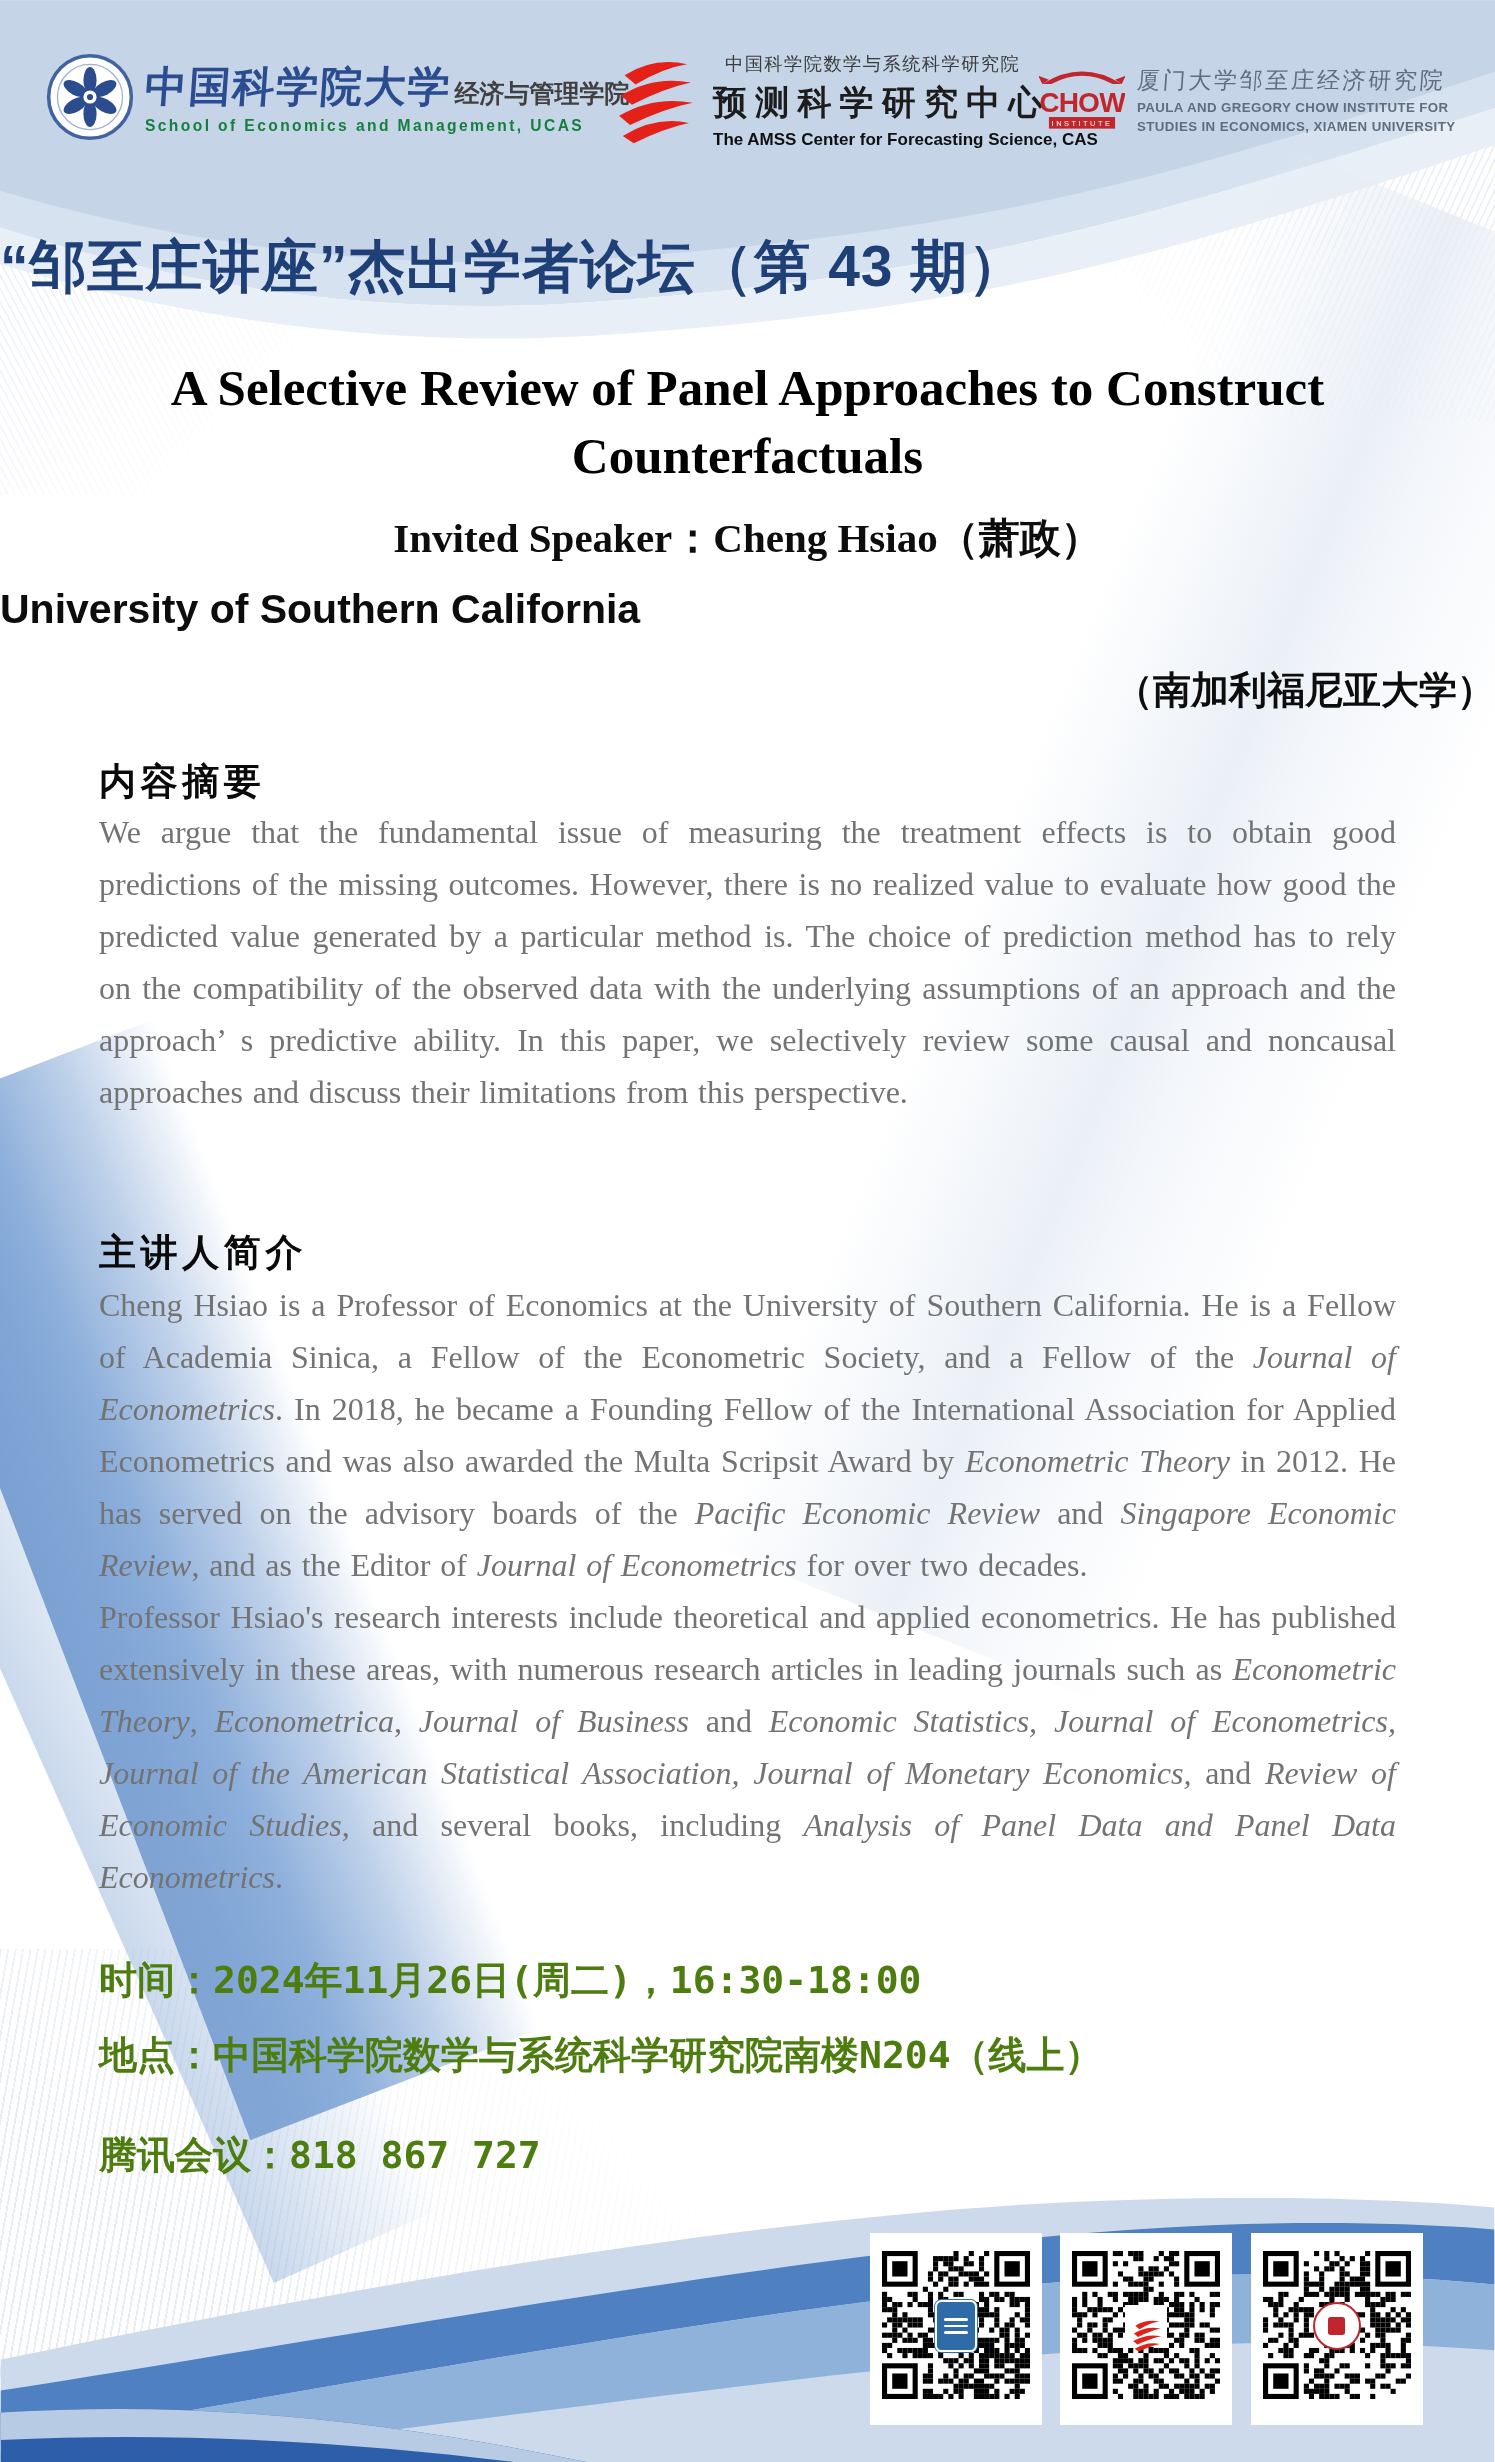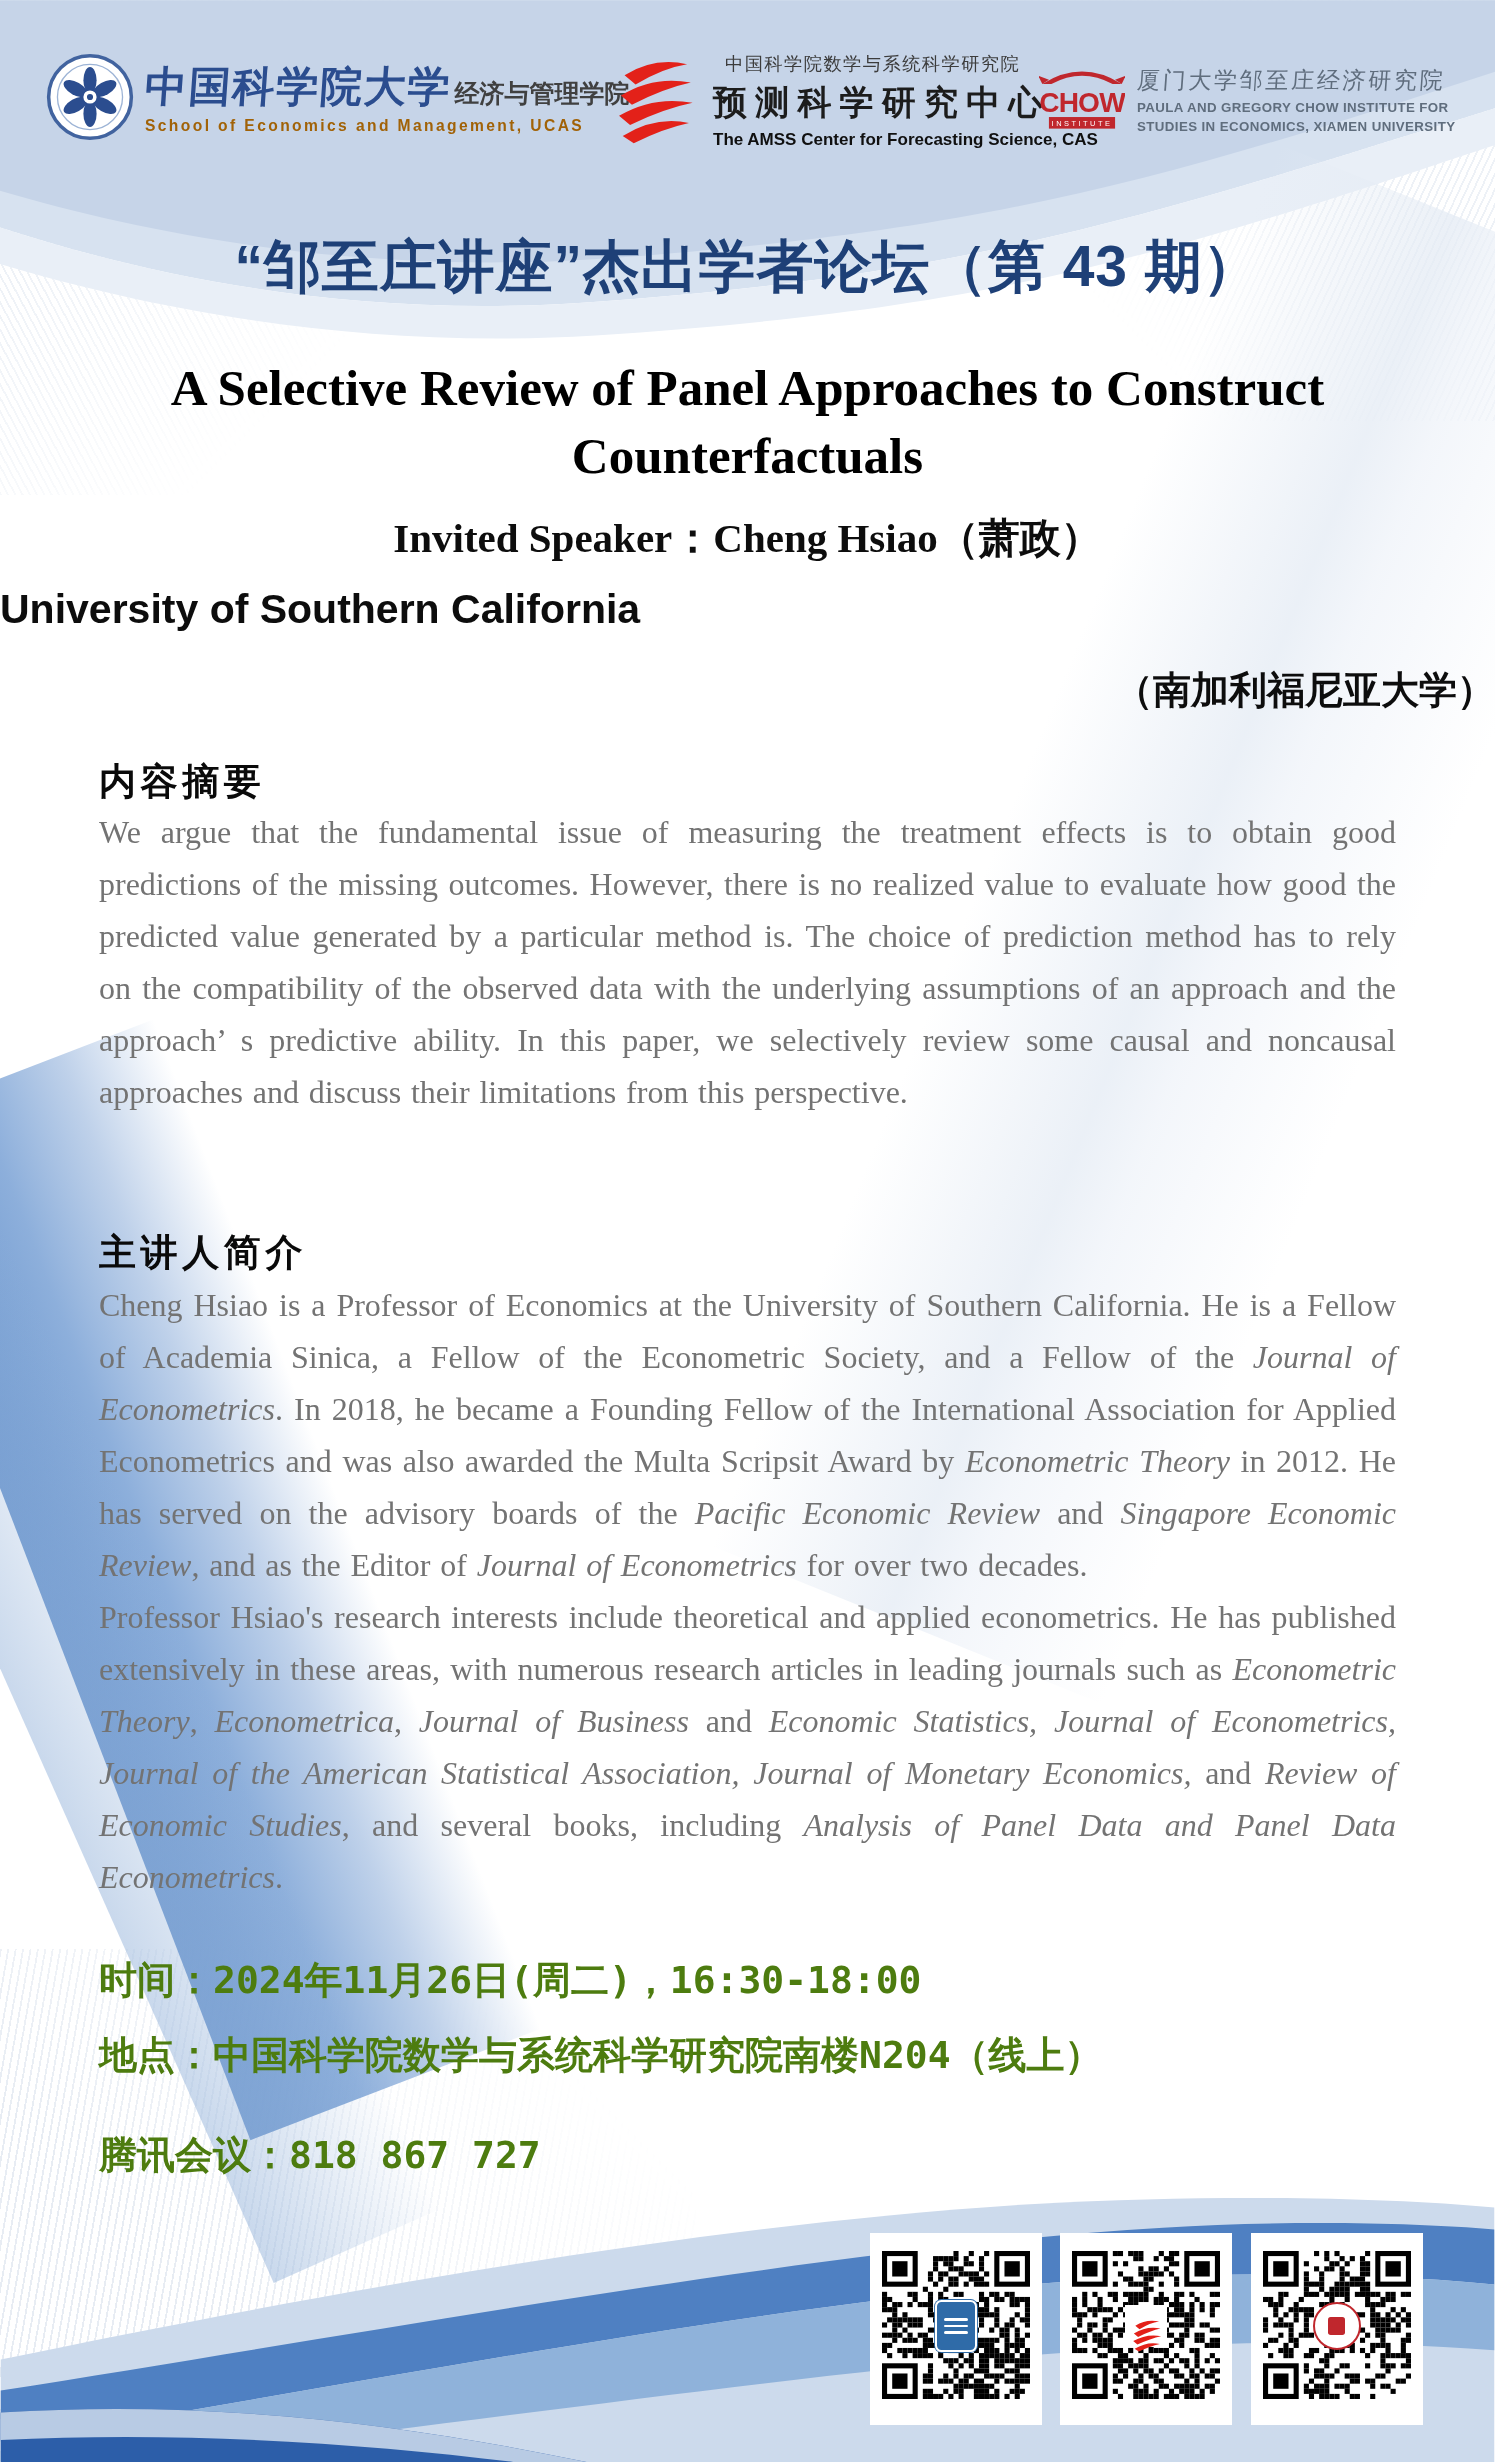--- a/index.html
+++ b/index.html
@@ -30,33 +30,33 @@
   .right-streak{position:absolute;right:-174px;top:302px;width:421px;height:1512px;z-index:0;
     transform:rotate(22deg);transform-origin:top right;opacity:.75;
     background:linear-gradient(90deg,rgba(255,255,255,0),#e4ebf4 45%,#eff3f9 60%,rgba(255,255,255,0));}
   
   .logo{position:absolute;display:flex;align-items:center;z-index:2;}
   .logo-ucas{left:46px;top:53px;}
   .ucas-text{margin-left:11px;}
   .ucas-cn-row{display:flex;align-items:flex-end;}
   .ucas-cn-main{font-size:42px;font-weight:700;color:#2b4d8f;transform:skewX(-4deg);letter-spacing:1.8px;}
   .ucas-cn-sub{font-size:25px;font-weight:700;color:#404040;margin-left:3px;padding-bottom:4.6px;}
-  .ucas-en{font-size:15.6px;color:#a16207;letter-spacing:2.4px;margin-top:2.7px;font-weight:600;}
+  .ucas-en{font-size:15.6px;color:#15803d;letter-spacing:2.4px;margin-top:2.7px;font-weight:600;}
   .logo-amss{left:608px;top:51px;}
   .amss-text{margin-left:13px;}
   .amss-line1{font-size:18.3px;color:#3c3c3c;letter-spacing:1.4px;margin-left:12px;}
   .amss-line2{font-size:34px;font-weight:700;color:#1c1c1c;letter-spacing:8.2px;margin-top:3.7px;
               font-family:"Liberation Serif","DejaVu Serif",serif;}
   .amss-line3{font-size:17px;font-weight:700;color:#101010;margin-top:4.6px;}
   .logo-chow{left:1039px;top:62px;}
   .chow-text{margin-left:12px;}
   .chow-cn{font-size:23px;color:#5f6d7d;letter-spacing:2.7px;transform:skewX(-4deg);}
   .chow-en{font-size:13.3px;font-weight:700;color:#5f6d7d;margin-top:2px;line-height:19px;letter-spacing:0.4px;}
   
-  .series-title{position:absolute;top:229px;left:0;width:100%;text-align:center;z-index:2;
+  .series-title{position:absolute;top:229px;left:0;width:100%;z-index:2;
     font-size:57px;font-weight:900;color:#1e4077;letter-spacing:0.9px;}
   .talk-title{position:absolute;top:354px;left:0;width:100%;text-align:center;z-index:2;
     font-family:"Liberation Serif","DejaVu Serif",serif;font-weight:700;font-size:51px;line-height:68px;color:#000;}
   .speaker-line{position:absolute;top:511px;left:0;width:100%;text-align:center;z-index:2;
     font-family:"Liberation Serif","DejaVu Serif",serif;font-weight:700;font-size:41px;}
   .affil-en{position:absolute;top:586px;left:0;width:100%;text-align:left;z-index:2;
     font-family:Liberation Sans, sans-serif;font-weight:700;font-size:41px;}
   .affil-cn{position:absolute;top:665px;left:0;width:100%;text-align:right;z-index:2;
     font-size:38px;font-weight:800;}
   

